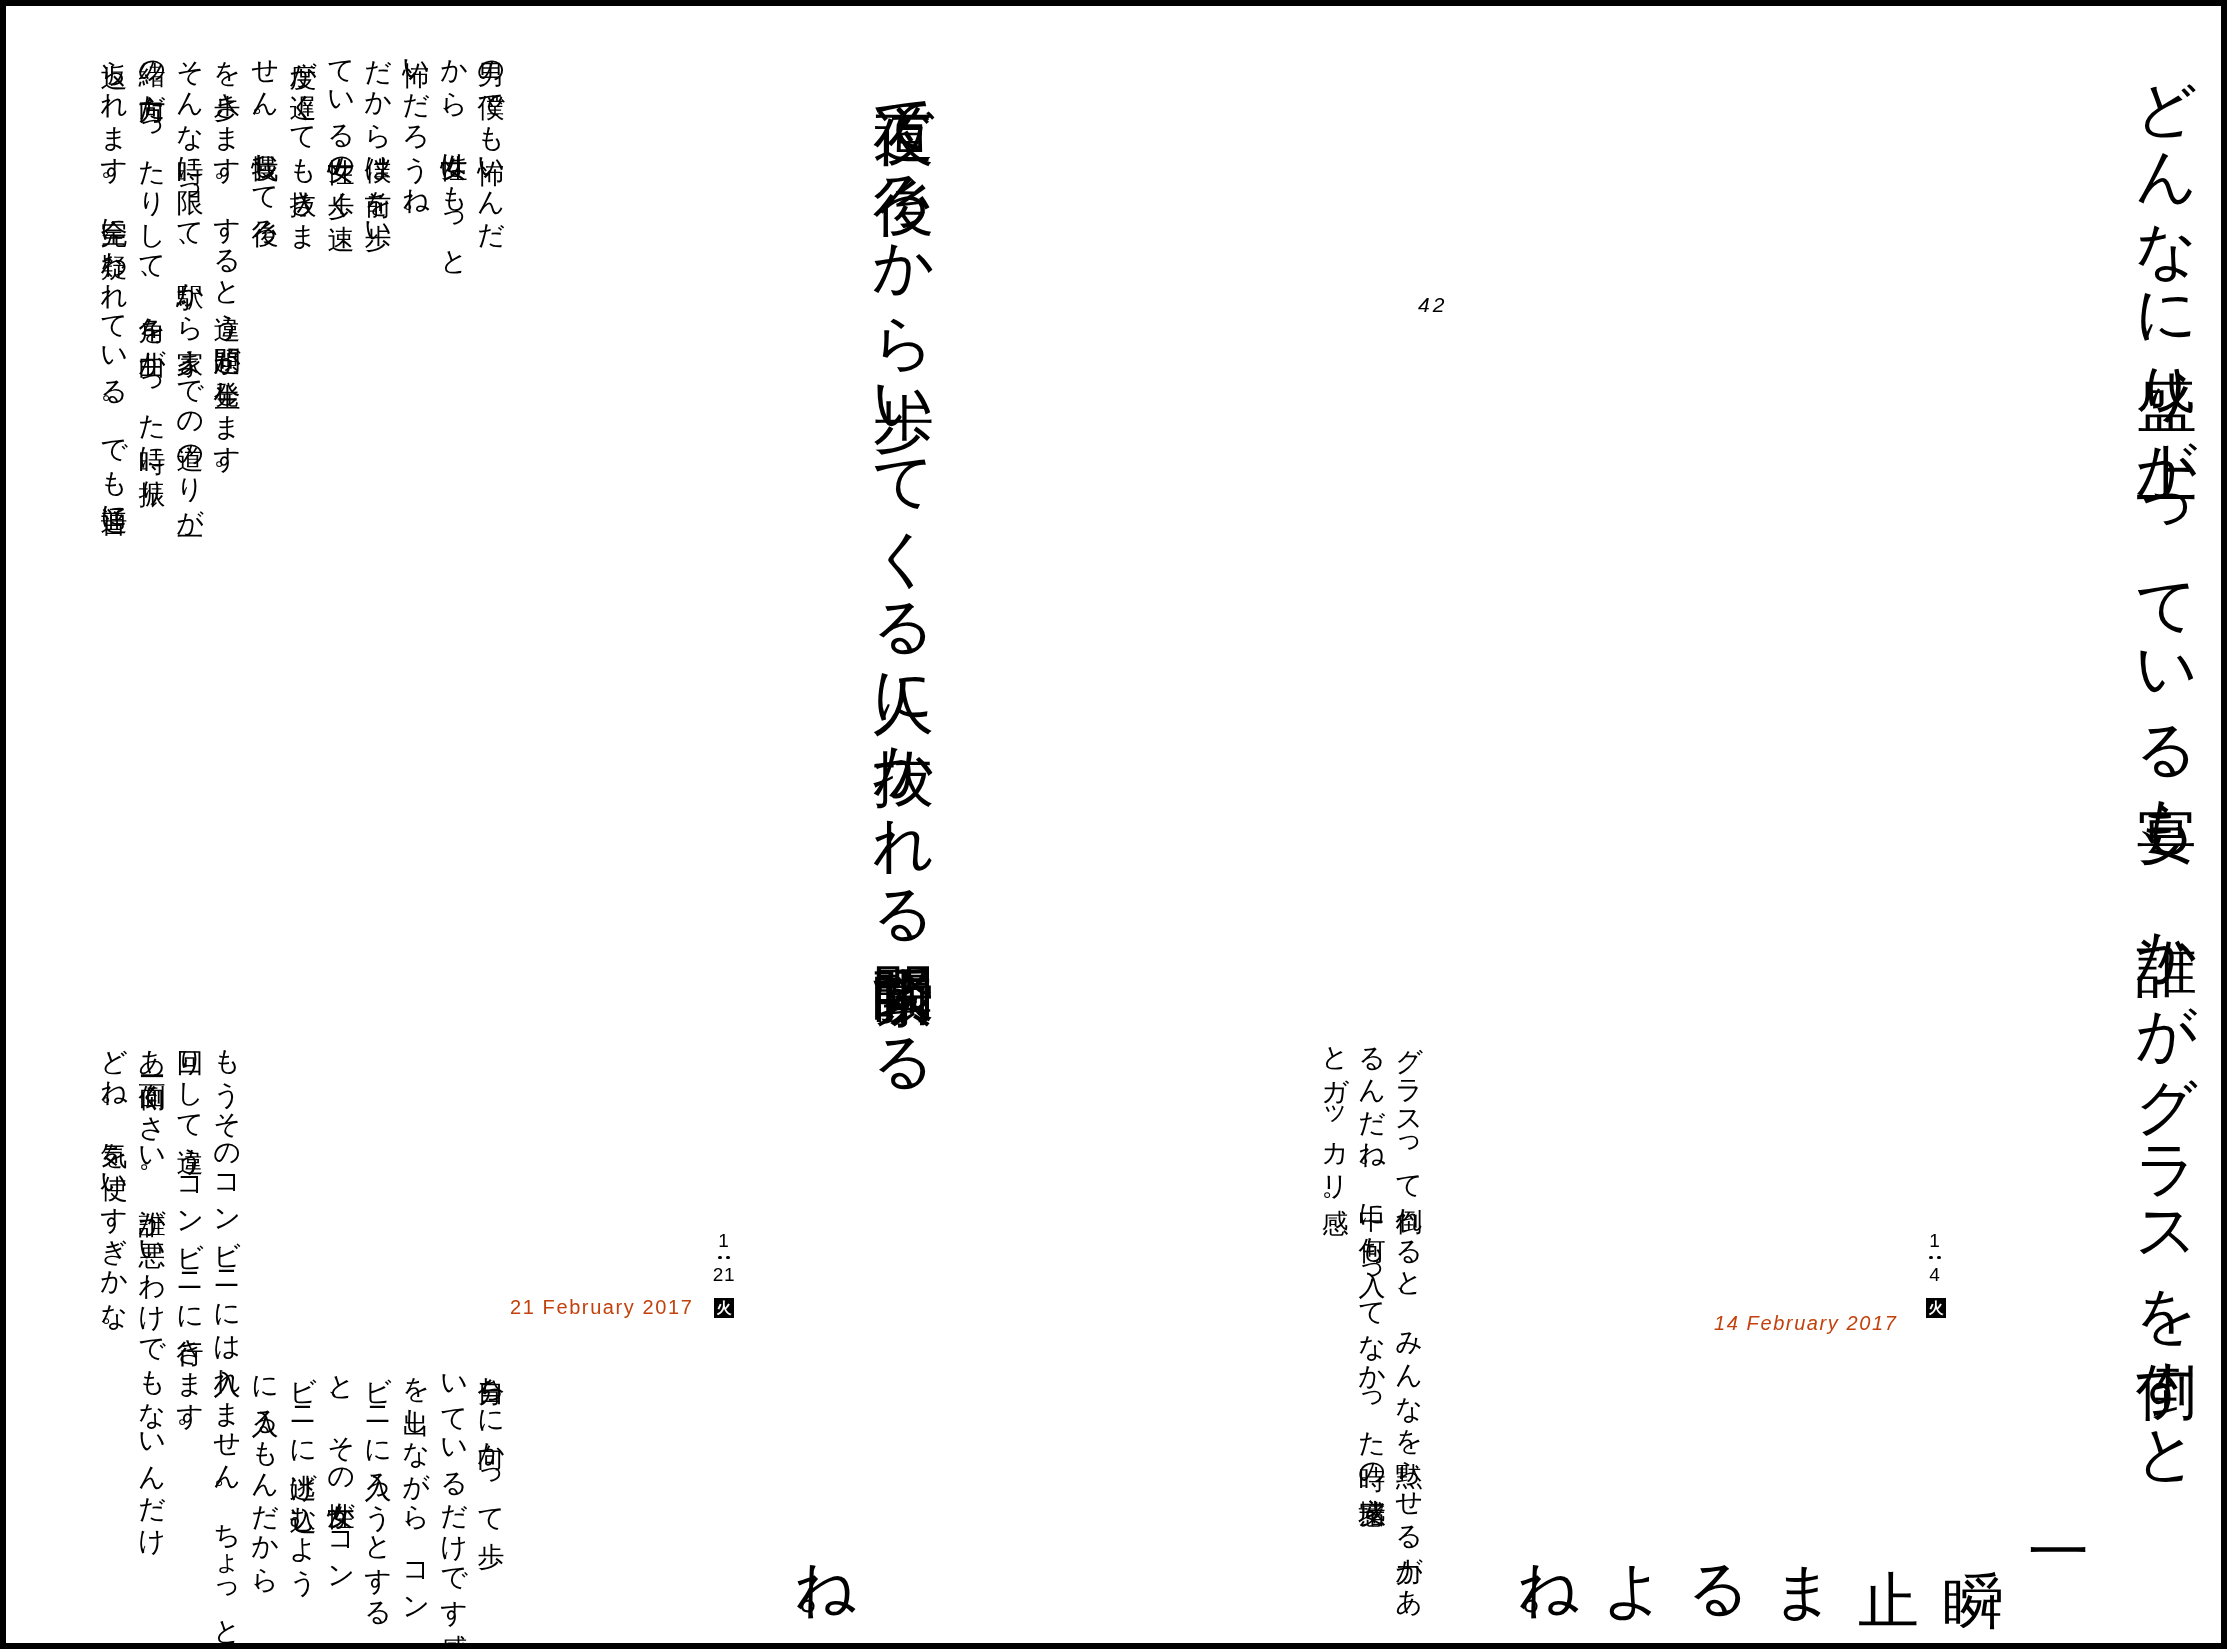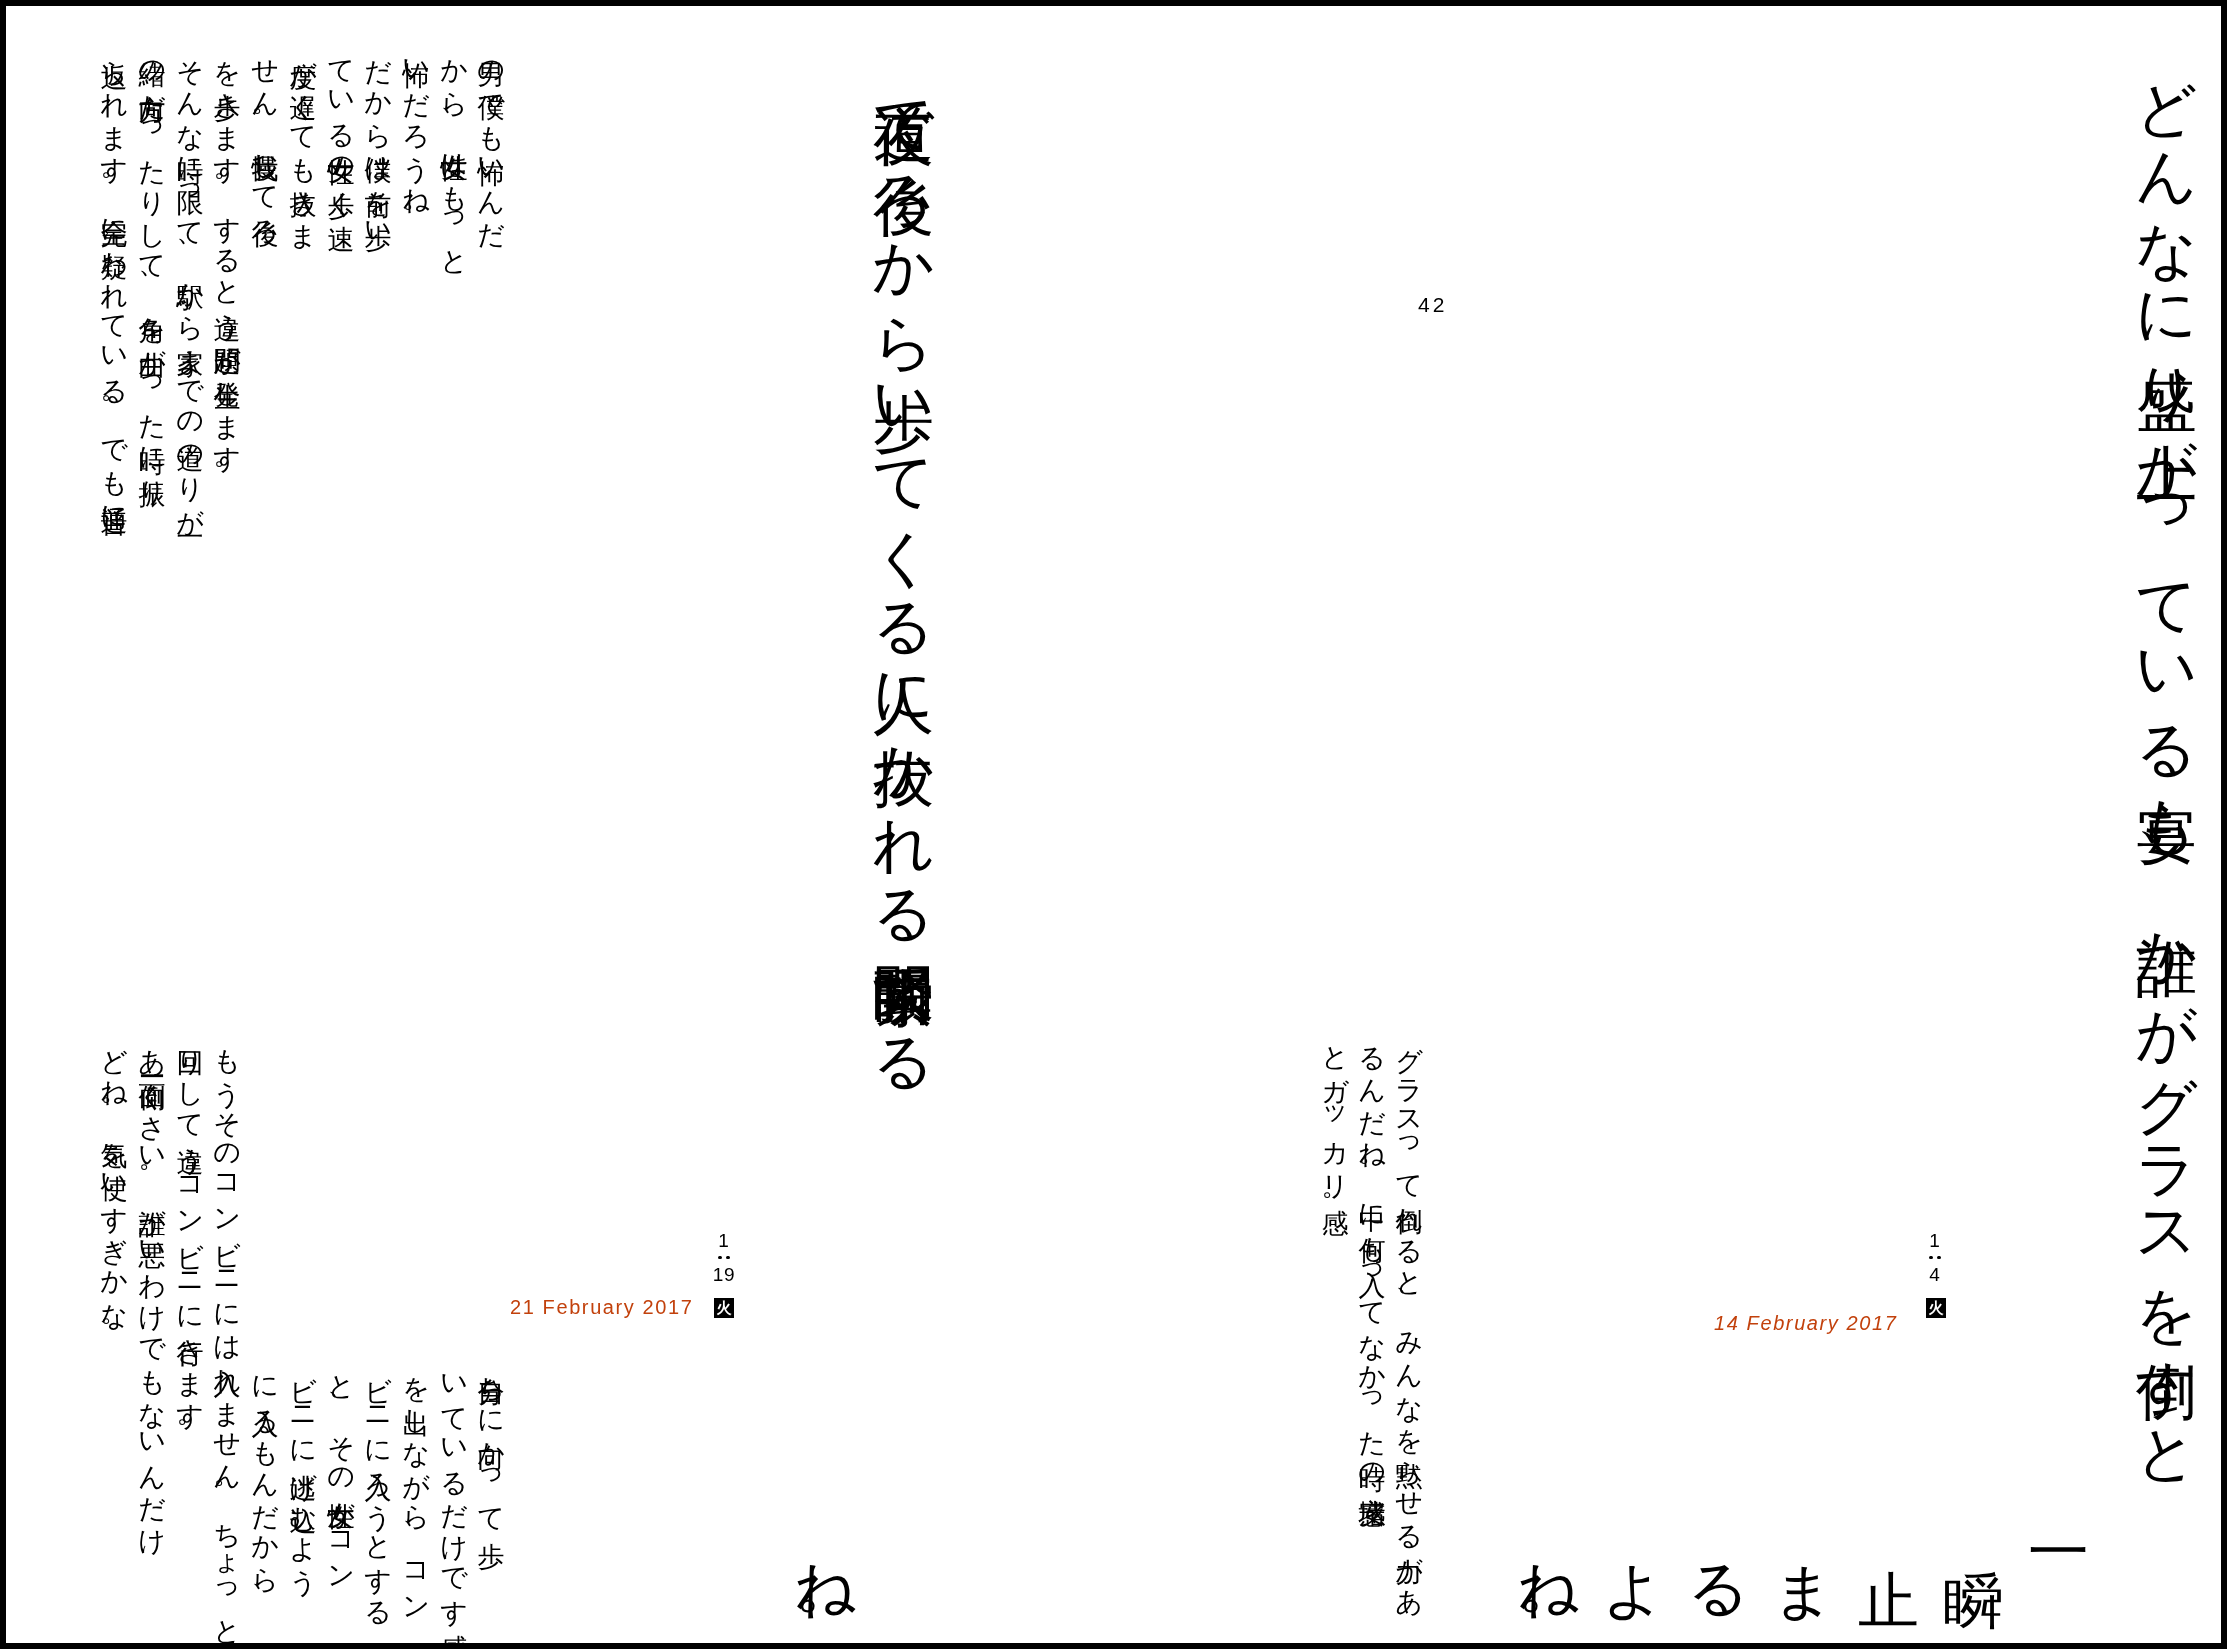--- a/index.html
+++ b/index.html
@@ -106,21 +106,21 @@
     <span class="time-num">1</span>
     <span class="colon-dots">
         <i></i>
         <i></i>
       </span>
     <span class="time-num">4</span>
   </div>
 
   <div class="weekday-badge" style="left:1926px; top:1298px;">火</div>
 
-  <div class="page-number" style="left:1418px; top:293px;">42</div>
+  <div class="page-number" style="left:1418px; top:293px;font-style:italic;">42</div>
 
   <div class="vcol headline" style="left:874px; top:55px;">夜道で後ろから歩いてくる人に抜かれる瞬間緊張する</div>
 
   <div class="vcol headline" style="left:796px; top:1521px;">ね。</div>
 
   <div class="vcol body-col" style="left:478px; top:41px;">男の僕でも怖いんだ</div>
   <div class="vcol body-col" style="left:441px; top:41px;">から、女性はもっと</div>
   <div class="vcol body-col" style="left:403px; top:41px;">怖いだろうね。</div>
   <div class="vcol body-col" style="left:365px; top:41px;">だから僕は前を歩い</div>
   <div class="vcol body-col" style="left:328px; top:41px;">ている女性の歩く速</div>
@@ -145,19 +145,19 @@
   <div class="vcol body-col" style="left:101px; top:1030px;">どね。気を使いすぎかな。</div>
 
   <div class="date-label" style="left:510px; top:1296px;">21 February 2017</div>
 
   <div class="time-stack" style="left:702px; top:1231px;">
     <span class="time-num">1</span>
     <span class="colon-dots">
         <i></i>
         <i></i>
       </span>
-    <span class="time-num">19</span>
+    <span class="time-num">21</span>
   </div>
 
   <div class="weekday-badge" style="left:714px; top:1298px;">火</div>
 
 </div>
 
 
 </body></html>

